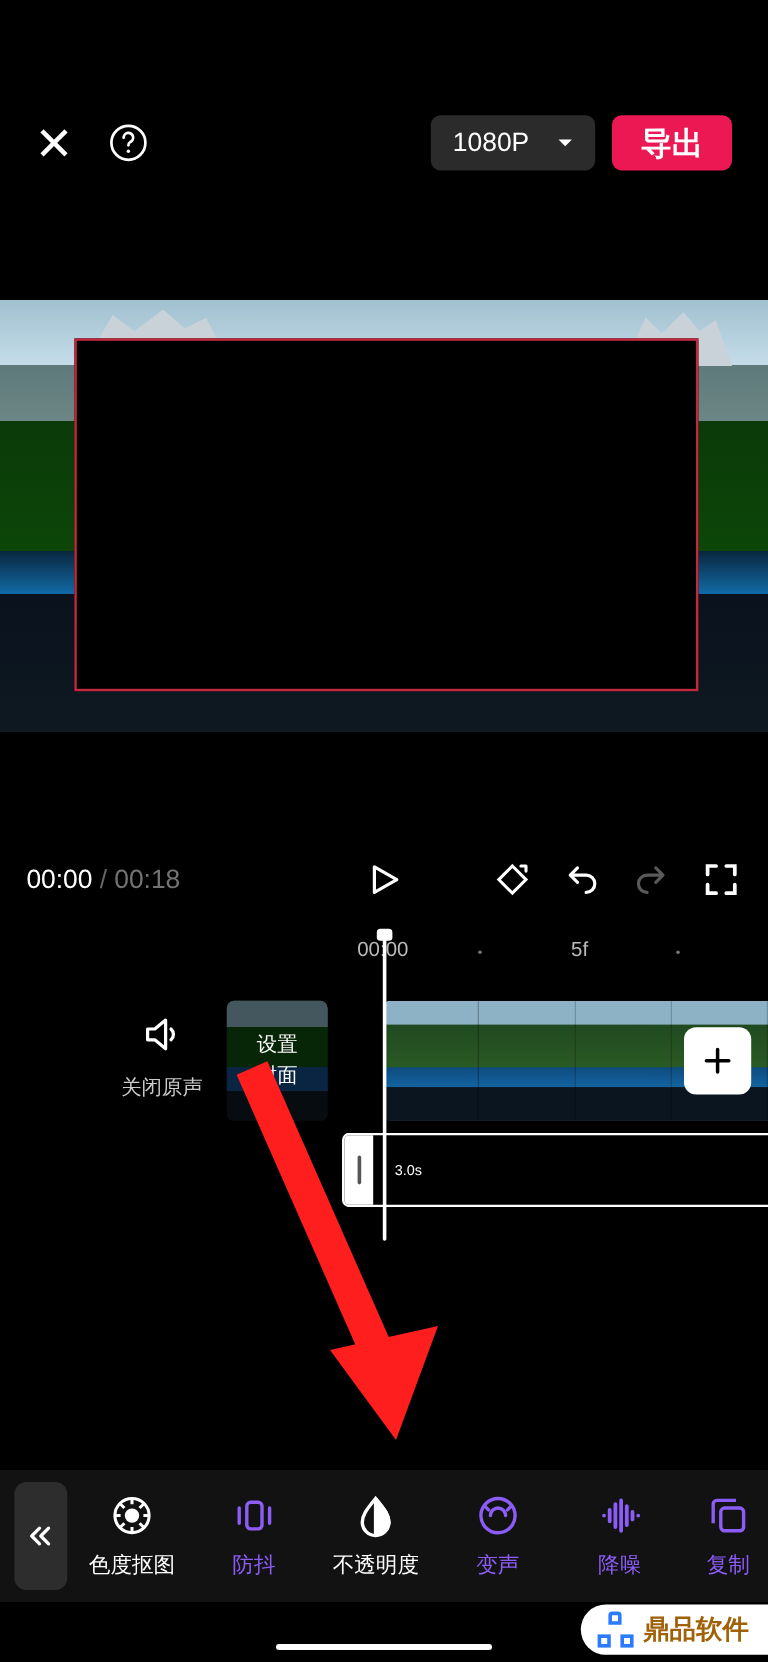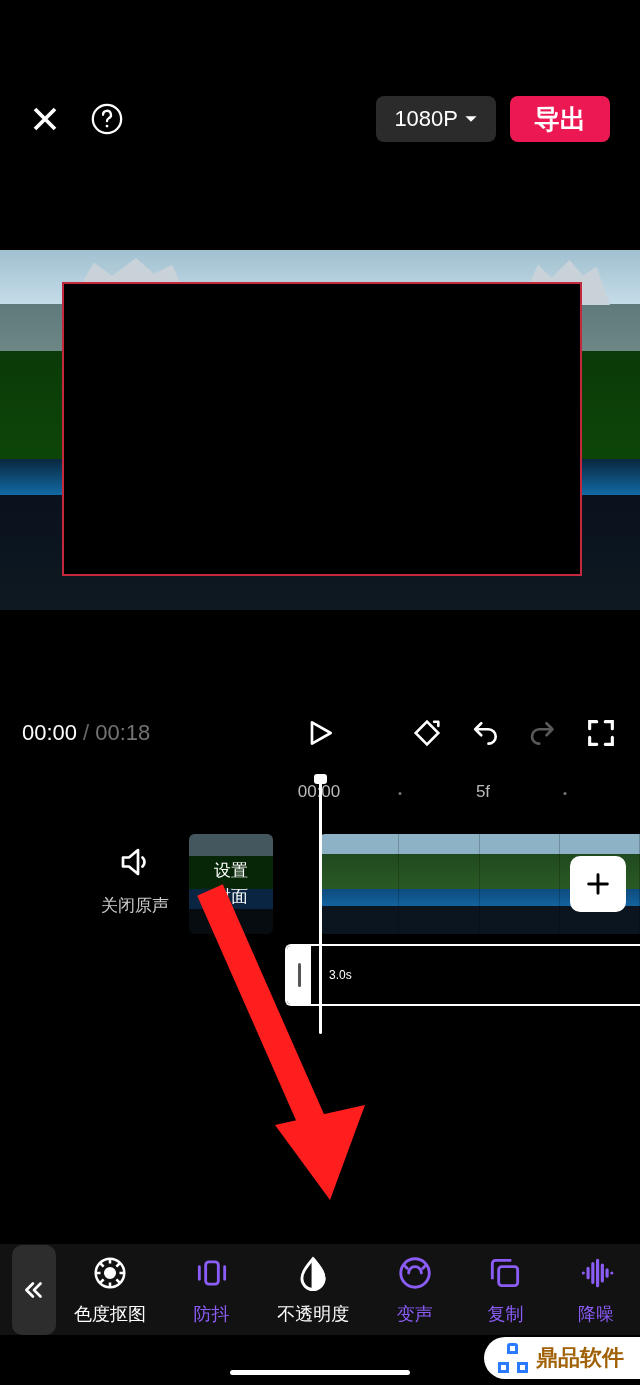--- a/index.html
+++ b/index.html
@@ -3,21 +3,21 @@
 <meta charset="utf-8">
 <style>
   * { margin: 0; padding: 0; box-sizing: border-box; font-family: -apple-system, "PingFang SC", sans-serif; }
   html, body { width: 640px; height: 1385px; background: #000; color: #fff; overflow: hidden; position: relative; }
 
   
   .header { position: absolute; top: 95px; left: 0; right: 0; height: 48px; display: flex; align-items: center; padding: 0 30px; }
   .header .spacer { flex: 1; }
   .close-icon { width: 30px; height: 30px; stroke: #fff; stroke-width: 3; cursor: pointer; }
   .help-icon { width: 34px; height: 34px; margin-left: 30px; cursor: pointer; }
-  .res-btn { background: #2b2b2b; border-radius: 8px; height: 46px; padding: 0 18px; display: flex; align-items: center; font-size: 22px; font-weight: 500; margin-right: 14px; cursor: pointer; }
+  .res-btn { background: #2b2b2b; border-radius: 8px; height: 46px; padding: 0 18px; display: flex; align-items: center; font-size: 22px; font-weight: 500; margin-right: 14px; cursor: pointer; gap: 17px; }
   .res-btn svg { margin-left: 6px; }
   .export-btn { background: #ec1854; border-radius: 8px; height: 46px; padding: 0 24px; display: flex; align-items: center; font-size: 26px; font-weight: 600; cursor: pointer; }
 
   
   .preview { position: absolute; top: 250px; left: 0; width: 640px; height: 360px; background:#000; }
   .landscape {
     position: absolute; inset: 0;
     background:
       linear-gradient(to bottom,
         #a1c0d0 0%, #c4dce8 15%,
@@ -62,21 +62,21 @@
   .handle { width:24px; height:100%; background:#fff; border-radius:4px 0 0 4px; display:flex; align-items:center; justify-content:center; }
   .handle::after { content:''; width:3px; height:24px; background:#555; border-radius:2px; }
   .clip .dur { color:#fff; font-size:12px; margin-left:18px; }
   .playhead { position:absolute; top:778px; left:319px; width:3px; height:256px; background:#fff; border-radius:2px; }
   .playhead::before { content:''; position:absolute; top:-4px; left:-5px; width:13px; height:10px; background:#fff; border-radius:3px; }
 
   
   .arrow { position:absolute; top:880px; left:170px; width:200px; height:320px; pointer-events:none; }
 
   
-  .toolbar { position:absolute; bottom:50px; left:0; right:0; height:91px; background:#121212; display:flex; align-items:center; }
+  .toolbar { position:absolute; bottom:50px; left:0; right:0; height:110px; background:#121212; display:flex; align-items:center; }
   .back-chip { width:44px; height:90px; background:#2d2d2d; border-radius:10px; margin-left:12px; display:flex; align-items:center; justify-content:center; cursor:pointer; }
   .tools { flex:1; display:flex; justify-content:space-between; align-items:center; padding:0 8px 0 18px; }
   .tool { display:flex; flex-direction:column; align-items:center; gap:10px; color:#8b5cf6; cursor:pointer; min-width:72px; }
   .tool.on { color:#fff; }
   .tool .tlbl { font-size:18px; }
   .tool svg { width:38px; height:38px; }
 
   
   .watermark { position:absolute; bottom:6px; right:0; background:#fff; color:#a16207; border-radius:24px 0 0 24px; padding:6px 16px 6px 14px; display:flex; align-items:center; font-size:22px; font-weight:600; }
   .watermark .logo { width:30px; height:30px; margin-right:8px; position:relative; }
@@ -217,32 +217,32 @@
         </svg>
       <span class="tlbl">不透明度</span>
     </div>
     <div class="tool">
       <svg viewBox="0 0 24 24" fill="none" stroke="currentColor" stroke-width="1.8">
           <circle cx="12" cy="12" r="9"></circle>
           <path d="M8 12a4 4 0 0 1 8 0M7 9l-2-2M17 9l2-2" stroke-linecap="round"></path>
         </svg>
       <span class="tlbl">变声</span>
     </div>
-    <div class="tool" style="min-width:50px">
-      <svg viewBox="0 0 24 24" fill="none" stroke="currentColor" stroke-width="1.8">
-          <rect x="8" y="8" width="12" height="12" rx="2"></rect>
-          <path d="M4 16V6a2 2 0 0 1 2-2h10"></path>
-        </svg>
-      <span class="tlbl">复制</span>
-    </div>
     <div class="tool">
       <svg viewBox="0 0 24 24" fill="none" stroke="currentColor" stroke-width="2" stroke-linecap="round">
           <path d="M4 12v0M7 9v6M10 6v12M13 4v16M16 7v10M19 10v4M22 12v0"></path>
         </svg>
       <span class="tlbl">降噪</span>
+    </div>
+    <div class="tool" style="min-width:50px">
+      <svg viewBox="0 0 24 24" fill="none" stroke="currentColor" stroke-width="1.8">
+          <rect x="8" y="8" width="12" height="12" rx="2"></rect>
+          <path d="M4 16V6a2 2 0 0 1 2-2h10"></path>
+        </svg>
+      <span class="tlbl">复制</span>
     </div>
   </div>
 </div>
 
 <div class="watermark">
   <div class="logo">
     <div class="sq a"></div>
       <div class="sq b"></div>
       <div class="sq c"></div>
   </div>

